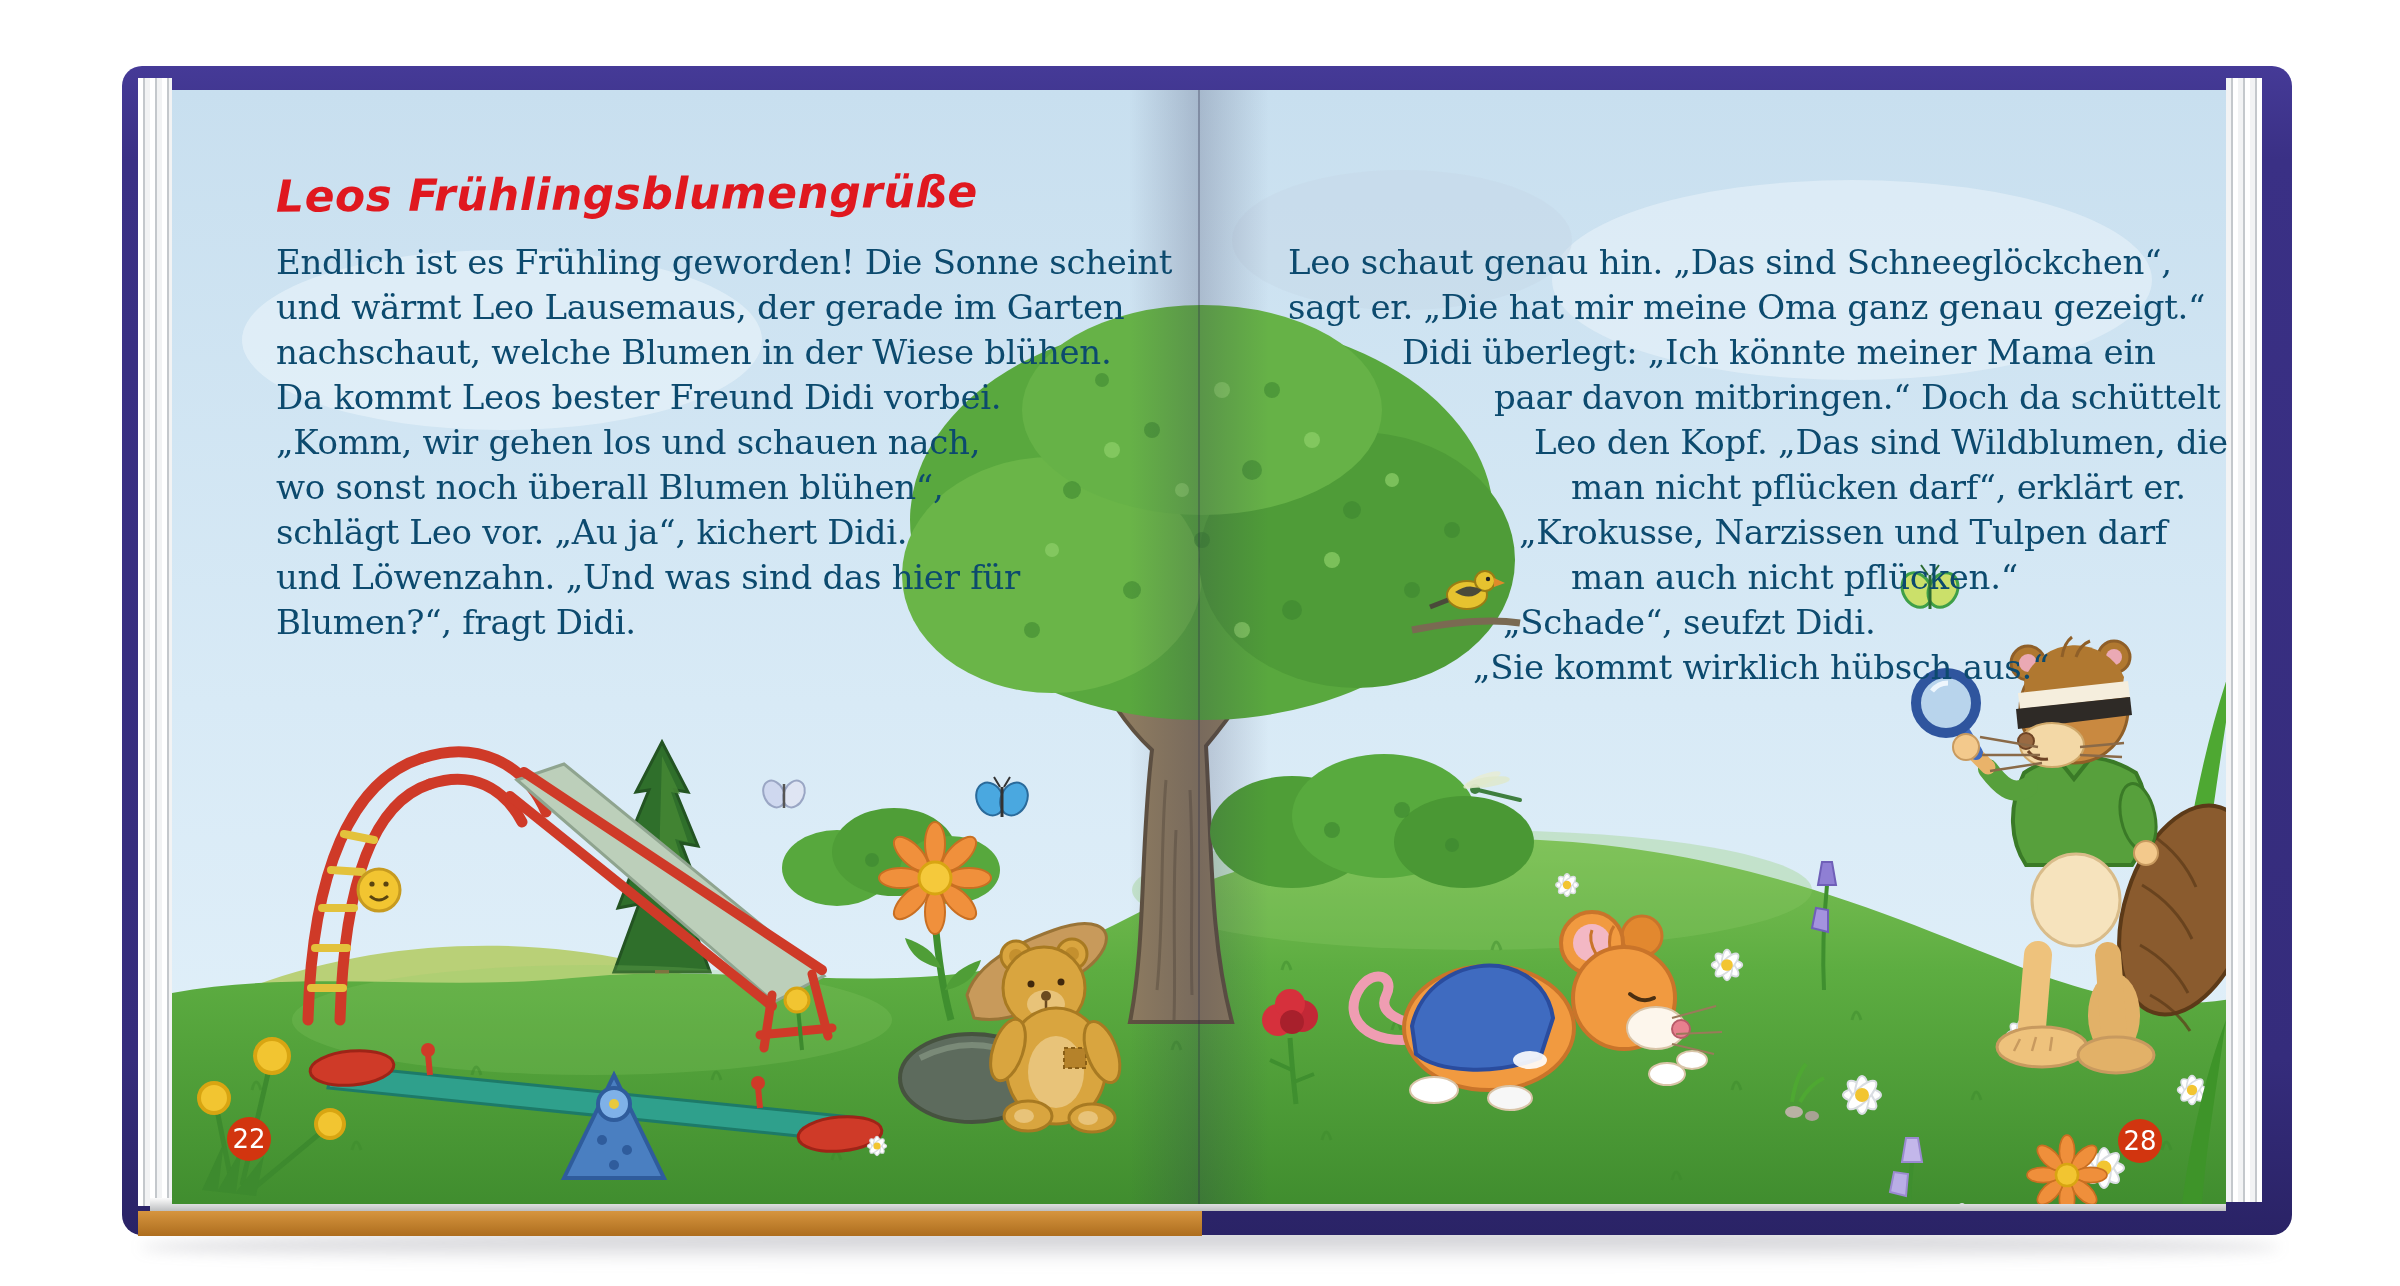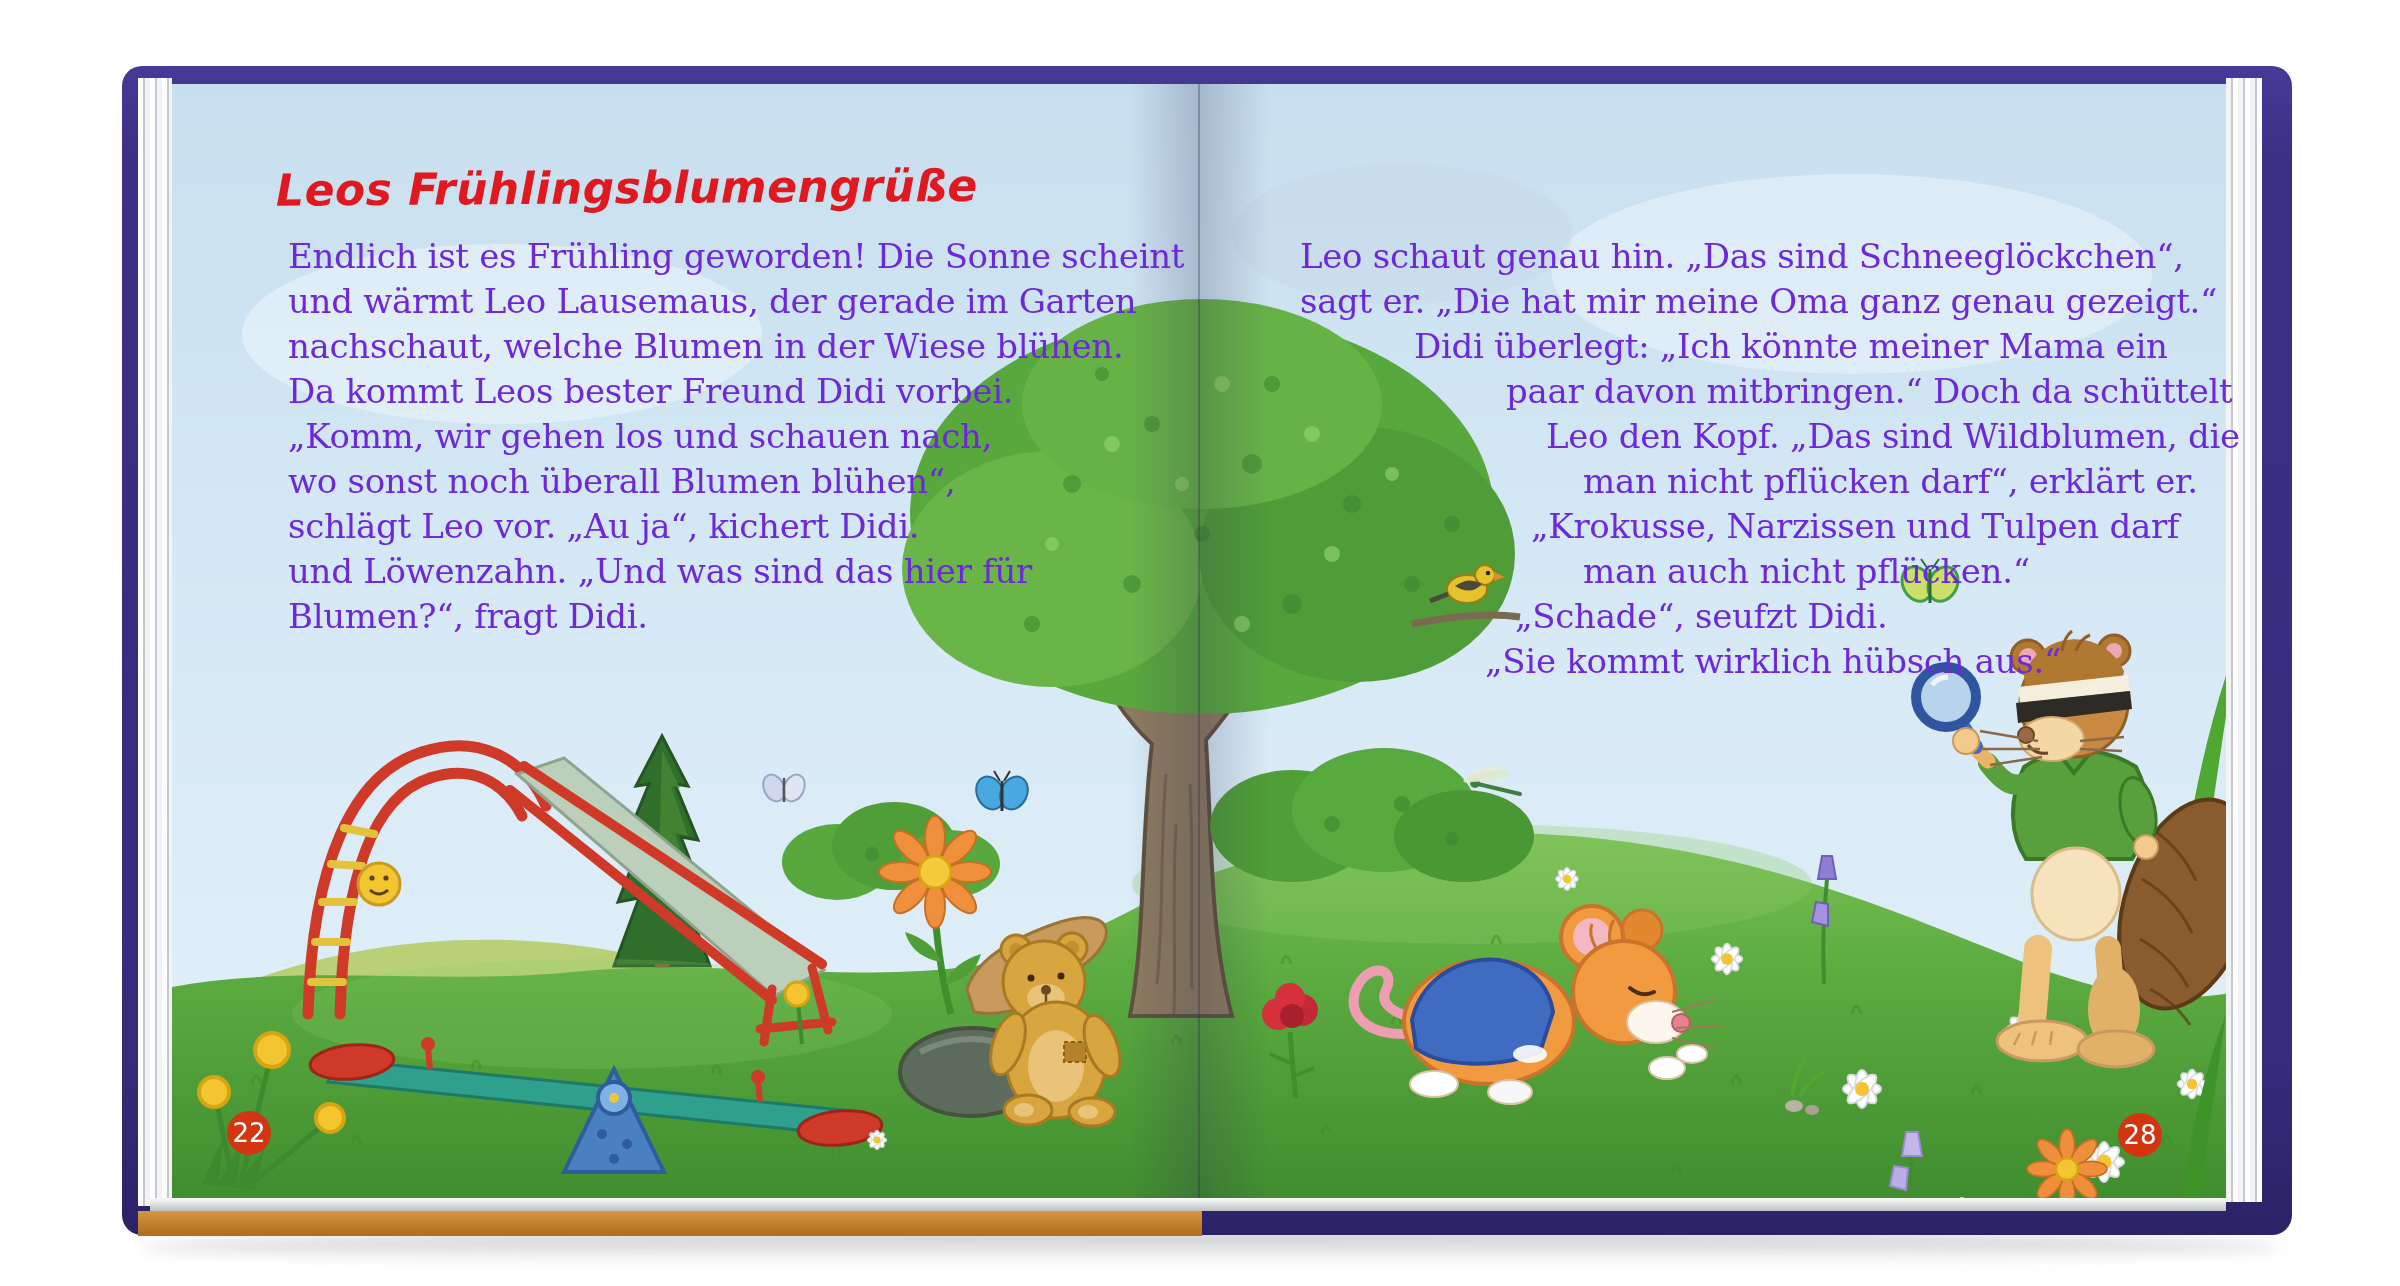--- a/index.html
+++ b/index.html
@@ -13,29 +13,29 @@
           background:linear-gradient(180deg,rgba(105,105,120,.4),rgba(255,255,255,0));
           filter:blur(7px);z-index:0;border-radius:50%;}
   .edgeL{position:absolute;left:138px;top:78px;width:34px;height:1128px;z-index:2;
          background:repeating-linear-gradient(90deg,#ffffff 0 5px,#c4c8cc 5px 7px,#f2f3f4 7px 12px);}
   .edgeR{position:absolute;left:2226px;top:78px;width:36px;height:1124px;z-index:2;
          background:repeating-linear-gradient(90deg,#f2f3f4 0 5px,#c4c8cc 5px 7px,#ffffff 7px 12px);}
   .edgeB{position:absolute;left:150px;top:1198px;width:2076px;height:13px;z-index:3;
          background:linear-gradient(180deg,#fbfbfb,#bdbfc1);}
   .tanB{position:absolute;left:138px;top:1211px;width:1064px;height:25px;z-index:3;
         background:linear-gradient(180deg,#d6953f,#ad6d1e);}
-  .pages{position:absolute;left:172px;top:84px;width:2054px;height:1114px;z-index:4;
+  .pages{position:absolute;left:172px;top:90px;width:2054px;height:1114px;z-index:4;
          background:#d5e8f4;box-shadow:inset 0 0 34px rgba(80,95,115,.28), inset 0 3px 2px rgba(120,130,140,.5);}
   .pages svg{position:absolute;left:0;top:0;}
   
   .title{position:absolute;left:104px;top:78px;width:760px;z-index:6;
          font-family:"DejaVu Sans", sans-serif;font-style:italic;font-weight:600;
          font-size:44px;color:#e0181f;letter-spacing:.5px;transform:rotate(-.4deg);}
-  .body-text{position:absolute;z-index:6;font-size:34px;line-height:45px;color:#6d28d9;
-             letter-spacing:-.3px;white-space:nowrap;margin-left:12px;}
+  .body-text{position:absolute;z-index:6;font-size:34px;line-height:45px;color:#0c4a6e;
+             letter-spacing:-.3px;white-space:nowrap;}
   .lt{left:104px;top:150px;width:880px;}
   .rt{left:1116px;top:150px;width:930px;}
   .rt .i3{margin-left:114px}.rt .i4{margin-left:206px}.rt .i5{margin-left:246px}
   .rt .i6{margin-left:283px}.rt .i7{margin-left:231px}.rt .i8{margin-left:283px}
   .rt .i9{margin-left:215px}.rt .i10{margin-left:185px}
   .pagenum{position:absolute;z-index:7;width:44px;height:44px;border-radius:50%;
            background:#d2350f;color:#ffffff;font-family:"DejaVu Sans",sans-serif;
            font-size:26px;font-weight:normal;display:flex;align-items:center;justify-content:center;}
   .pn-l{left:55px;top:1027px;}
   .pn-r{left:1946px;top:1029px;}

